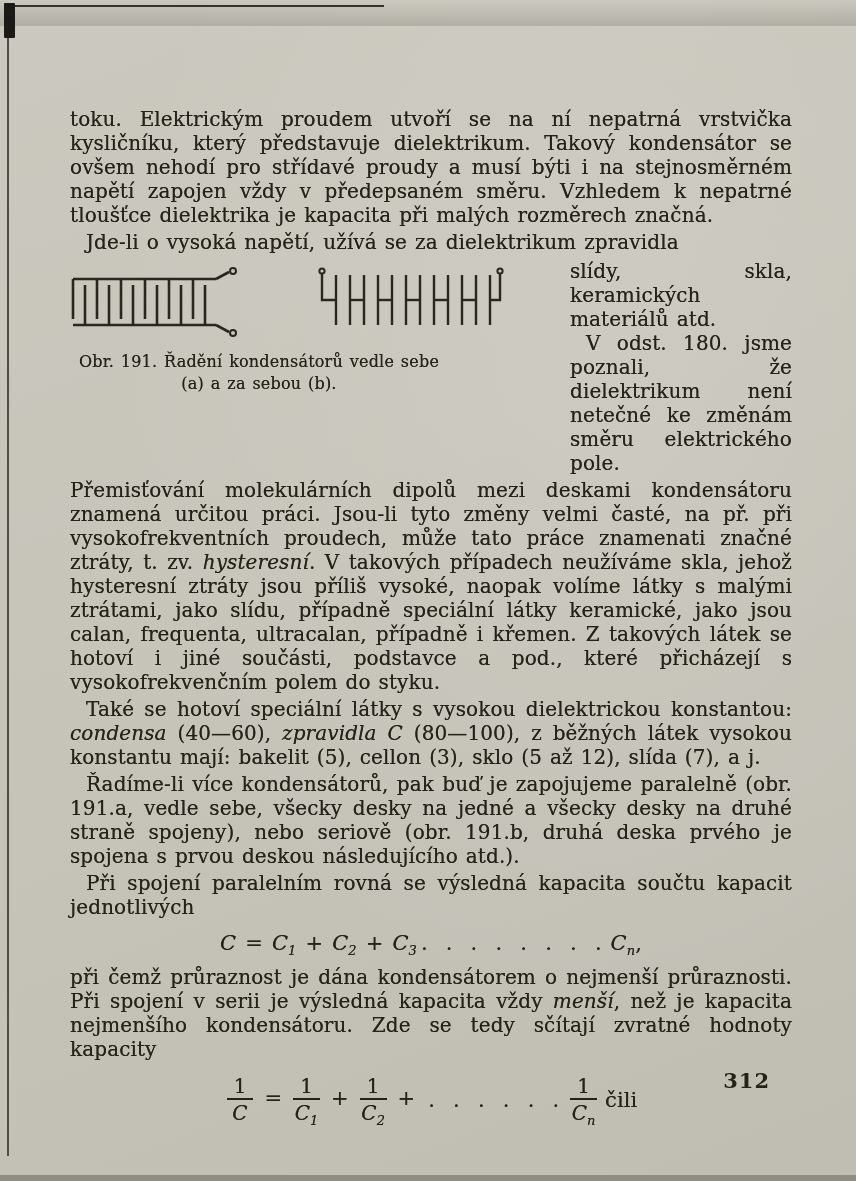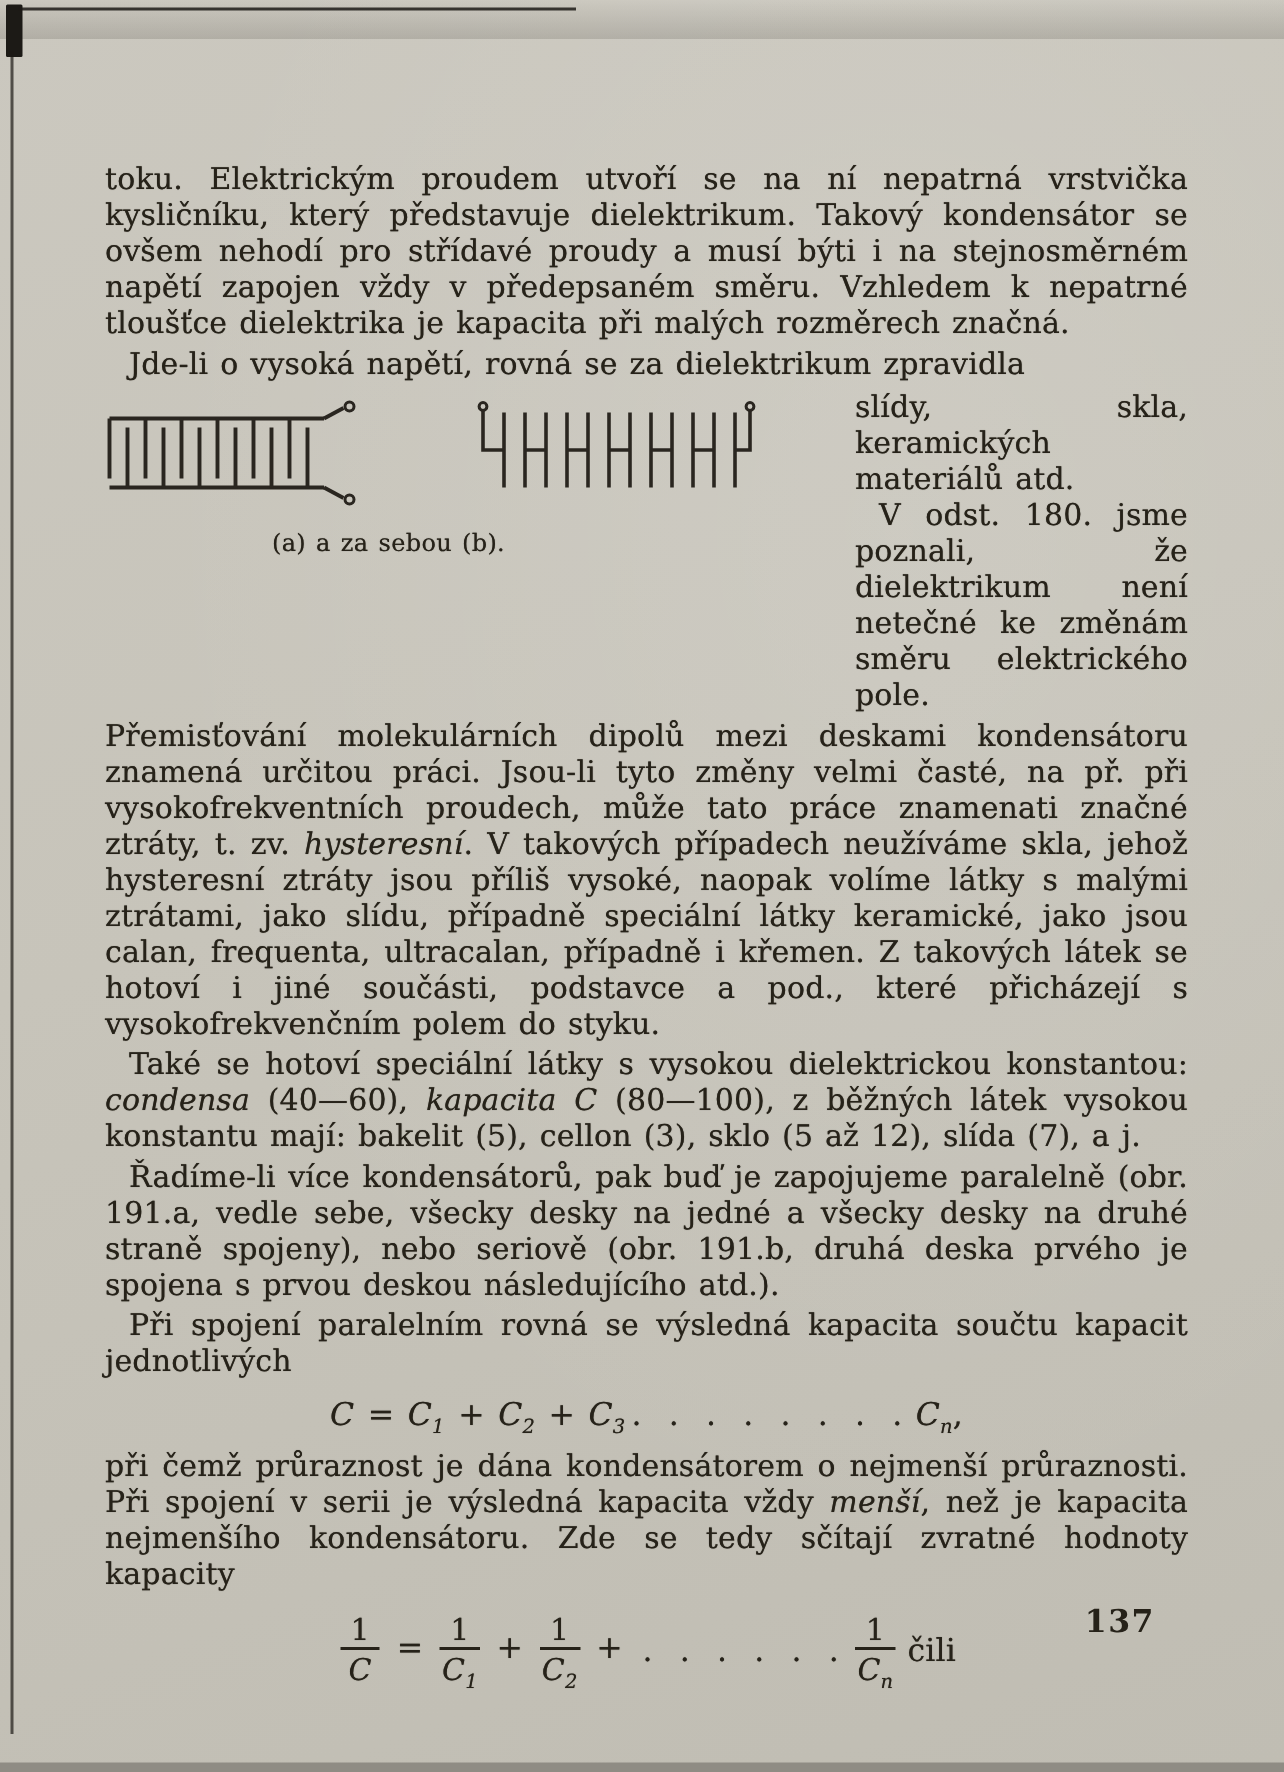--- a/index.html
+++ b/index.html
@@ -67,21 +67,21 @@
 
   <div class="artifact art-corner"></div>
   <div class="artifact art-topline"></div>
   <div class="artifact art-leftline"></div>
   <div class="art-bottomshade"></div>
 
   <div class="content">
 
     <p class="body">toku. Elektrickým proudem utvoří se na ní nepatrná vrstvička kysličníku, který představuje dielektrikum. Takový kondensátor se ovšem nehodí pro střídavé proudy a musí býti i na stejnosměrném napětí zapojen vždy v předepsaném směru. Vzhledem k nepatrné tloušťce dielektrika je kapacita při malých rozměrech značná.</p>
 
-    <p class="body indent">Jde-li o vysoká napětí, rovná se za dielektrikum zpravidla</p>
+    <p class="body indent">Jde-li o vysoká napětí, užívá se za dielektrikum zpravidla</p>
 
     <div class="figure-row">
       <div class="figure-block">
         <div class="diagrams">
 
           <svg width="170" height="78" viewBox="0 0 170 78">
             <g stroke="#2a2620" stroke-width="2.6" fill="none">
               <path d="M3,16 H146"></path>
               <path d="M146,16 L159,9"></path>
               <circle cx="163" cy="8" r="3" stroke-width="2"></circle>
@@ -124,44 +124,45 @@
                 <path d="M66,37 H80"></path>
                 <path d="M94,37 H108"></path>
               <path d="M122,37 H136"></path>
                 <path d="M150,37 H164"></path>
               <path d="M178,37 H188 V11"></path>
               <circle cx="188" cy="8" r="2.6" stroke-width="2"></circle>
             </g>
           </svg>
         </div>
         <div class="caption">
+          <div>Obr. 191. Řadění kondensátorů vedle sebe</div>
           <div>(a) a za sebou (b).</div>
         </div>
       </div>
       <div class="side-text">
         <p class="body">slídy, skla, keramických materiálů atd.</p>
         <p class="body indent">V odst. 180. jsme poznali, že dielektrikum není netečné ke změnám směru elektrického pole.</p>
       </div>
     </div>
 
     <p class="body"><span>Přemisťování molekulárních dipolů mezi deskami kondensátoru znamená určitou práci. Jsou-li tyto změny velmi časté, na př. při vysokofrekventních proudech, může tato práce znamenati značné ztráty, t. zv. </span><span class="it">hysteresní</span><span>. V takových případech neužíváme skla, jehož hysteresní ztráty jsou příliš vysoké, naopak volíme látky s malými ztrátami, jako slídu, případně speciální látky keramické, jako jsou calan, frequenta, ultracalan, případně i křemen. Z takových látek se hotoví i jiné součásti, podstavce a pod., které přicházejí s vysokofrekvenčním polem do styku.</span></p>
 
-    <p class="body indent"><span>Také se hotoví speciální látky s vysokou dielektrickou konstantou: </span><span class="it">condensa</span><span> (40—60), </span><span class="it">kapacita C</span><span> (80—100), z běžných látek vysokou konstantu mají: bakelit (5), cellon (3), sklo (5 až 12), slída (7), a j.</span></p>
+    <p class="body indent"><span>Také se hotoví speciální látky s vysokou dielektrickou konstantou: </span><span class="it">condensa</span><span> (40—60), </span><span class="it">zpravidla C</span><span> (80—100), z běžných látek vysokou konstantu mají: bakelit (5), cellon (3), sklo (5 až 12), slída (7), a j.</span></p>
 
     <p class="body indent">Řadíme-li více kondensátorů, pak buď je zapojujeme paralelně (obr. 191.a, vedle sebe, všecky desky na jedné a všecky desky na druhé straně spojeny), nebo seriově (obr. 191.b, druhá deska prvého je spojena s prvou deskou následujícího atd.).</p>
 
     <p class="body indent">Při spojení paralelním rovná se výsledná kapacita součtu kapacit jednotlivých</p>
 
     <div class="formula">
       <span class="mvar">C</span><span class="op">=</span><span class="mvar">C</span><sub>1</sub><span class="op">+</span><span class="mvar">C</span><sub>2</sub><span class="op">+</span><span class="mvar">C</span><sub>3</sub><span class="dots">. . . . . . . .</span><span class="mvar">C</span><sub>n</sub><span>,</span>
     </div>
 
     <p class="body"><span>při čemž průraznost je dána kondensátorem o nejmenší průraznosti. Při spojení v serii je výsledná kapacita vždy </span><span class="it">menší</span><span>, než je kapacita nejmenšího kondensátoru. Zde se tedy sčítají zvratné hodnoty kapacity</span></p>
 
     <div class="formula frac-formula">
       <span class="frac"><span class="top">1</span><span class="bot mvar">C</span></span><span class="op">=</span><span class="frac"><span class="top">1</span><span class="bot"><span class="mvar">C</span><sub>1</sub></span></span><span class="op">+</span><span class="frac"><span class="top">1</span><span class="bot"><span class="mvar">C</span><sub>2</sub></span></span><span class="op">+</span><span class="dots" style="vertical-align:middle;">. . . . . .</span><span class="frac"><span class="top">1</span><span class="bot"><span class="mvar">C</span><sub>n</sub></span></span><span class="suffix">čili</span>
     </div>
 
   </div>
 
-  <div class="page-number">137</div>
+  <div class="page-number">312</div>
 
 </div>
 
 </body></html>

